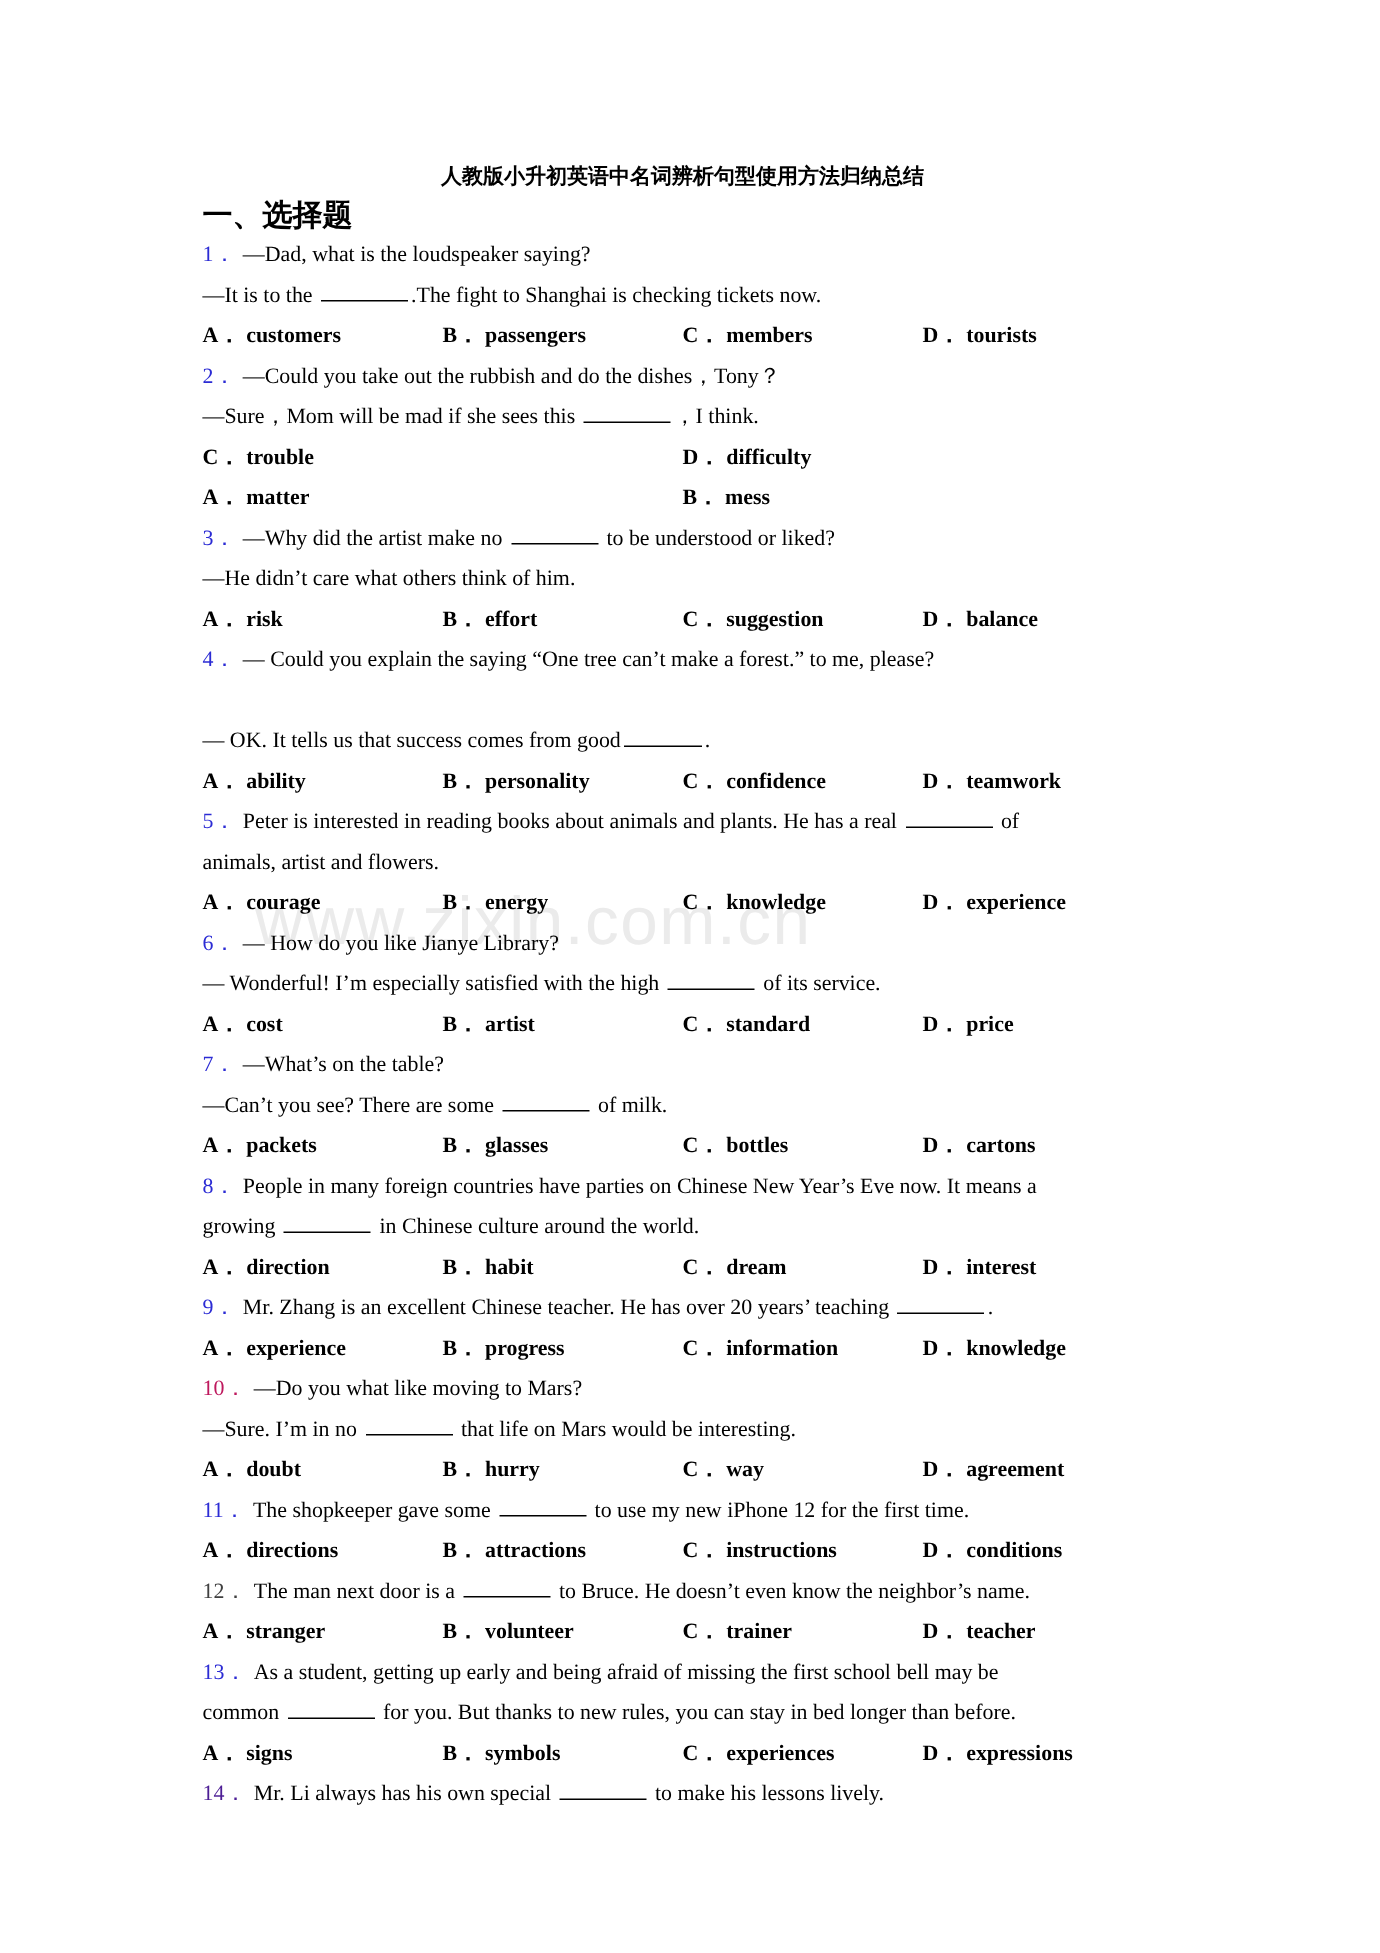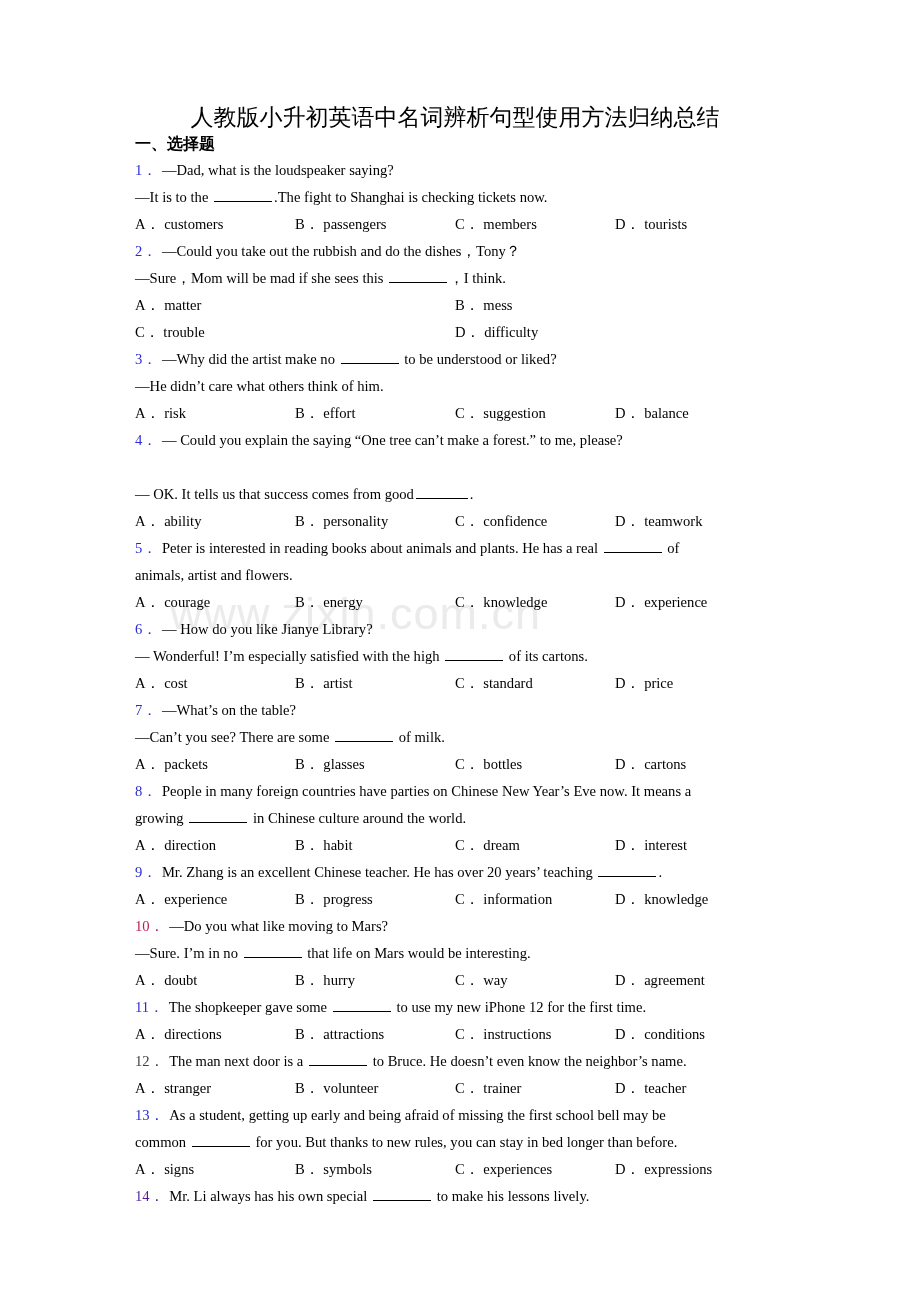--- a/index.html
+++ b/index.html
@@ -47,33 +47,33 @@
     position: absolute;
     left: 135px;
     top: 104px;
     width: 640px;
     z-index: 2;
   }
 
   
   .doc-title {
     font-family: "Liberation Sans", "DejaVu Sans", sans-serif;
-    font-weight: normal;
-    font-size: 23px;
+    font-weight: bold;
+    font-size: 14px;
     line-height: 26px;
     text-align: center;
     margin: 0 0 2px 0;
     letter-spacing: 0px;
     white-space: nowrap;
   }
 
   .section-heading {
     font-family: "Liberation Sans", "DejaVu Sans", sans-serif;
     font-weight: bold;
-    font-size: 16px;
+    font-size: 20px;
     line-height: 24px;
     margin: 0 0 1px 0;
     text-align: left;
   }
 
   
   .question {
     margin: 0;
   }
   .qline {
@@ -102,20 +102,21 @@
   
   .options {
     font-size: 14.6px;
     line-height: 27px;
     position: relative;
     white-space: nowrap;
   }
   .options .opt {
     display: inline-block;
     white-space: nowrap;
+    font-weight: bold;
   }
   .options.cols4 .opt {
     width: 160px;
   }
   .options.cols4 .opt:last-child {
     width: auto;
   }
   .options.cols2 .opt {
     width: 320px;
   }
@@ -144,42 +145,42 @@
 
     <div id="questions">
         <div class="question">
           <div class="qline"><span class="qnum" style="color: rgb(43, 43, 212);">1．</span><span>—Dad, what is the loudspeaker saying?</span></div>
           <div class="qline"><span>—It is to the </span><span class="blank w-mid"></span><span>.The fight to Shanghai is checking tickets now.</span></div>
           <div class="options cols4"><span class="opt"><span class="opt-letter">A．</span><span>customers</span></span><span class="opt"><span class="opt-letter">B．</span><span>passengers</span></span><span class="opt"><span class="opt-letter">C．</span><span>members</span></span><span class="opt"><span class="opt-letter">D．</span><span>tourists</span></span></div>
         </div>
         <div class="question">
           <div class="qline"><span class="qnum" style="color: rgb(43, 43, 212);">2．</span><span>—Could you take out the rubbish and do the dishes，Tony？</span></div>
           <div class="qline"><span>—Sure，Mom will be mad if she sees this </span><span class="blank w-mid"></span><span>，I think.</span></div>
+          <div class="options cols2"><span class="opt"><span class="opt-letter">C．</span><span>trouble</span></span><span class="opt"><span class="opt-letter">D．</span><span>difficulty</span></span></div>
           <div class="options cols2"><span class="opt"><span class="opt-letter">A．</span><span>matter</span></span><span class="opt"><span class="opt-letter">B．</span><span>mess</span></span></div>
-          <div class="options cols2"><span class="opt"><span class="opt-letter">C．</span><span>trouble</span></span><span class="opt"><span class="opt-letter">D．</span><span>difficulty</span></span></div>
         </div>
         <div class="question">
           <div class="qline"><span class="qnum" style="color: rgb(43, 43, 212);">3．</span><span>—Why did the artist make no </span><span class="blank w-mid"></span><span> to be understood or liked?</span></div>
           <div class="qline"><span>—He didn’t care what others think of him.</span></div>
           <div class="options cols4"><span class="opt"><span class="opt-letter">A．</span><span>risk</span></span><span class="opt"><span class="opt-letter">B．</span><span>effort</span></span><span class="opt"><span class="opt-letter">C．</span><span>suggestion</span></span><span class="opt"><span class="opt-letter">D．</span><span>balance</span></span></div>
         </div>
         <div class="question">
           <div class="qline"><span class="qnum" style="color: rgb(43, 43, 212);">4．</span><span>— Could you explain the saying “One tree can’t make a forest.” to me, please?</span></div>
           <div class="spacer-line"></div>
           <div class="qline"><span>— OK. It tells us that success comes from good</span><span class="blank w-short"></span><span>.</span></div>
           <div class="options cols4"><span class="opt"><span class="opt-letter">A．</span><span>ability</span></span><span class="opt"><span class="opt-letter">B．</span><span>personality</span></span><span class="opt"><span class="opt-letter">C．</span><span>confidence</span></span><span class="opt"><span class="opt-letter">D．</span><span>teamwork</span></span></div>
         </div>
         <div class="question">
           <div class="qline wrap"><span class="qnum" style="color: rgb(43, 43, 212);">5．</span><span>Peter is interested in reading books about animals and plants. He has a real </span><span class="blank w-mid"></span><span> of</span></div>
           <div class="qline"><span>animals, artist and flowers.</span></div>
           <div class="options cols4"><span class="opt"><span class="opt-letter">A．</span><span>courage</span></span><span class="opt"><span class="opt-letter">B．</span><span>energy</span></span><span class="opt"><span class="opt-letter">C．</span><span>knowledge</span></span><span class="opt"><span class="opt-letter">D．</span><span>experience</span></span></div>
         </div>
         <div class="question">
           <div class="qline"><span class="qnum" style="color: rgb(43, 43, 212);">6．</span><span>— How do you like Jianye Library?</span></div>
-          <div class="qline"><span>— Wonderful! I’m especially satisfied with the high </span><span class="blank w-mid"></span><span> of its cartons.</span></div>
+          <div class="qline"><span>— Wonderful! I’m especially satisfied with the high </span><span class="blank w-mid"></span><span> of its service.</span></div>
           <div class="options cols4"><span class="opt"><span class="opt-letter">A．</span><span>cost</span></span><span class="opt"><span class="opt-letter">B．</span><span>artist</span></span><span class="opt"><span class="opt-letter">C．</span><span>standard</span></span><span class="opt"><span class="opt-letter">D．</span><span>price</span></span></div>
         </div>
         <div class="question">
           <div class="qline"><span class="qnum" style="color: rgb(43, 43, 212);">7．</span><span>—What’s on the table?</span></div>
           <div class="qline"><span>—Can’t you see? There are some </span><span class="blank w-mid"></span><span> of milk.</span></div>
           <div class="options cols4"><span class="opt"><span class="opt-letter">A．</span><span>packets</span></span><span class="opt"><span class="opt-letter">B．</span><span>glasses</span></span><span class="opt"><span class="opt-letter">C．</span><span>bottles</span></span><span class="opt"><span class="opt-letter">D．</span><span>cartons</span></span></div>
         </div>
         <div class="question">
           <div class="qline wrap"><span class="qnum" style="color: rgb(43, 43, 212);">8．</span><span>People in many foreign countries have parties on Chinese New Year’s Eve now. It means a</span></div>
           <div class="qline"><span>growing </span><span class="blank w-mid"></span><span> in Chinese culture around the world.</span></div>

